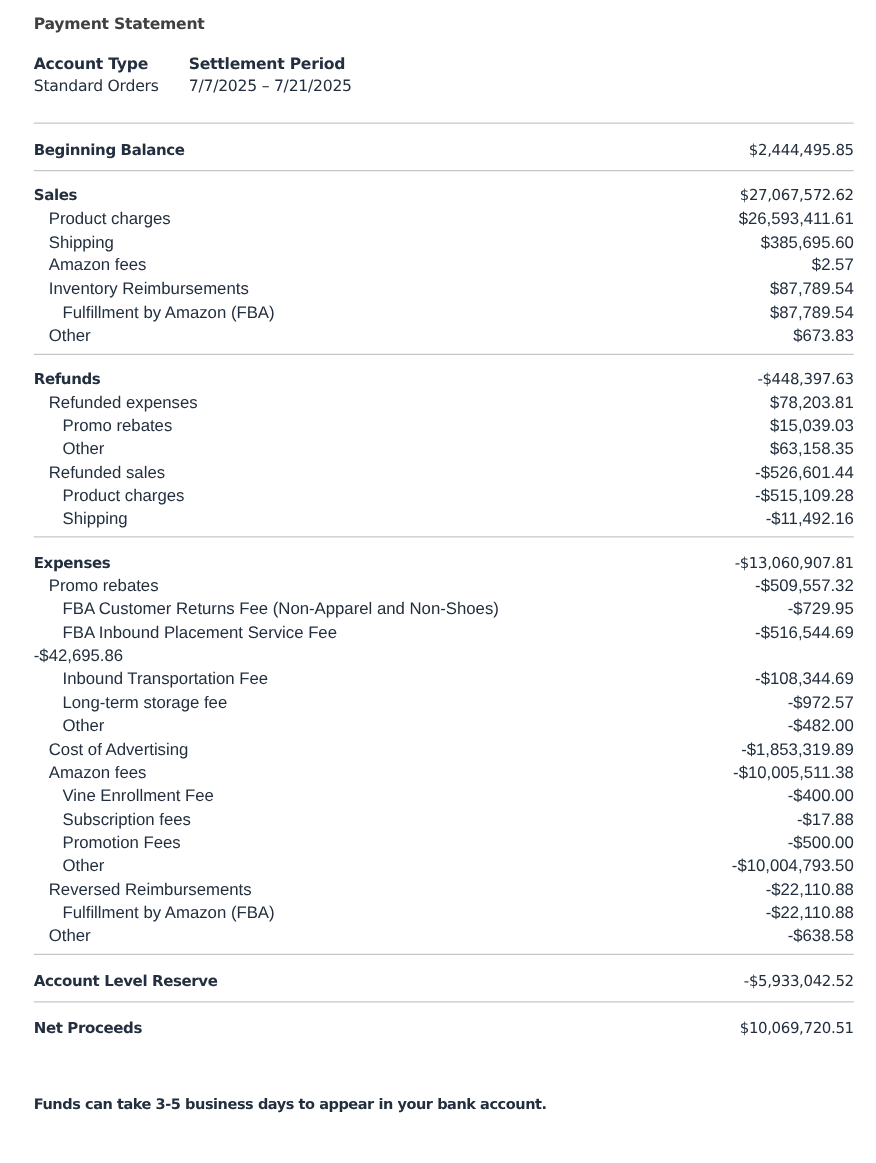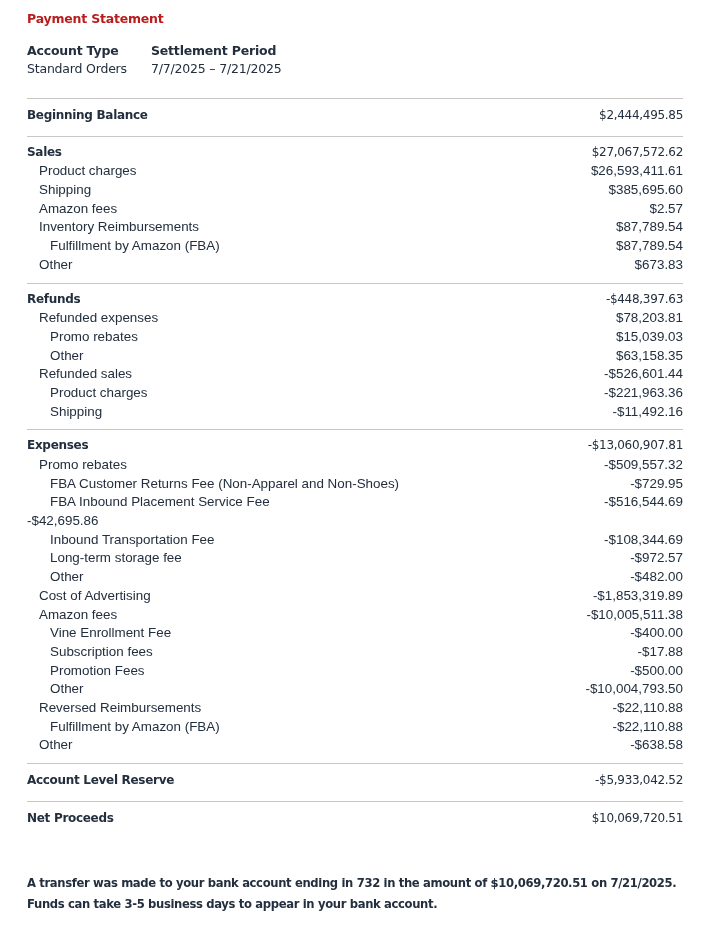--- a/index.html
+++ b/index.html
@@ -16,21 +16,21 @@
   }
   .page {
     position: relative;
     padding: 0 18px 0 27px;
     width: 656px;
   }
   .title {
     font-family: "DejaVu Sans", sans-serif;
     font-weight: bold;
     font-size: 12.5px;
-    color: #b91c1c;
+    color: #404040;
     position: absolute;
     top: 11px;
     left: 27px;
     letter-spacing: -0.2px;
   }
   .account-block {
     position: absolute;
     top: 43px;
     left: 27px;
     display: flex;
@@ -63,21 +63,21 @@
     padding-top: 8px;
     padding-bottom: 7px;
   }
   .section.single {
     padding-top: 9px;
     padding-bottom: 9px;
   }
   .row {
     display: flex;
     justify-content: space-between;
-    align-items: flex-start;
+    align-items: flex-end;
     height: 18.7px;
     font-family: "Liberation Sans", sans-serif;
     font-size: 13.4px;
     color: #232f3e;
   }
   .row.header {
     font-family: "DejaVu Sans", sans-serif;
     font-weight: bold;
     font-size: 12px;
     letter-spacing: -0.3px;
@@ -190,21 +190,21 @@
           <div class="row l2">
             <span class="lbl">Other</span>
             <span class="amt">$63,158.35</span>
           </div>
           <div class="row l1">
             <span class="lbl">Refunded sales</span>
             <span class="amt">-$526,601.44</span>
           </div>
           <div class="row l2">
             <span class="lbl">Product charges</span>
-            <span class="amt">-$221,963.36</span>
+            <span class="amt">-$515,109.28</span>
           </div>
           <div class="row l2">
             <span class="lbl">Shipping</span>
             <span class="amt">-$11,492.16</span>
           </div>
         </div>
     </div>
 
     <div class="divider"></div>
 
@@ -293,17 +293,16 @@
 
     <div class="section single">
       <div class="row header">
         <span class="lbl">Net Proceeds</span>
         <span class="amt">$10,069,720.51</span>
       </div>
     </div>
   </div>
 
   <div class="transfer-note">
-    <div>A transfer was made to your bank account ending in 732 in the amount of $10,069,720.51 on 7/21/2025.</div>
     <div>Funds can take 3-5 business days to appear in your bank account.</div>
   </div>
 
 </div>
 
 </body></html>

